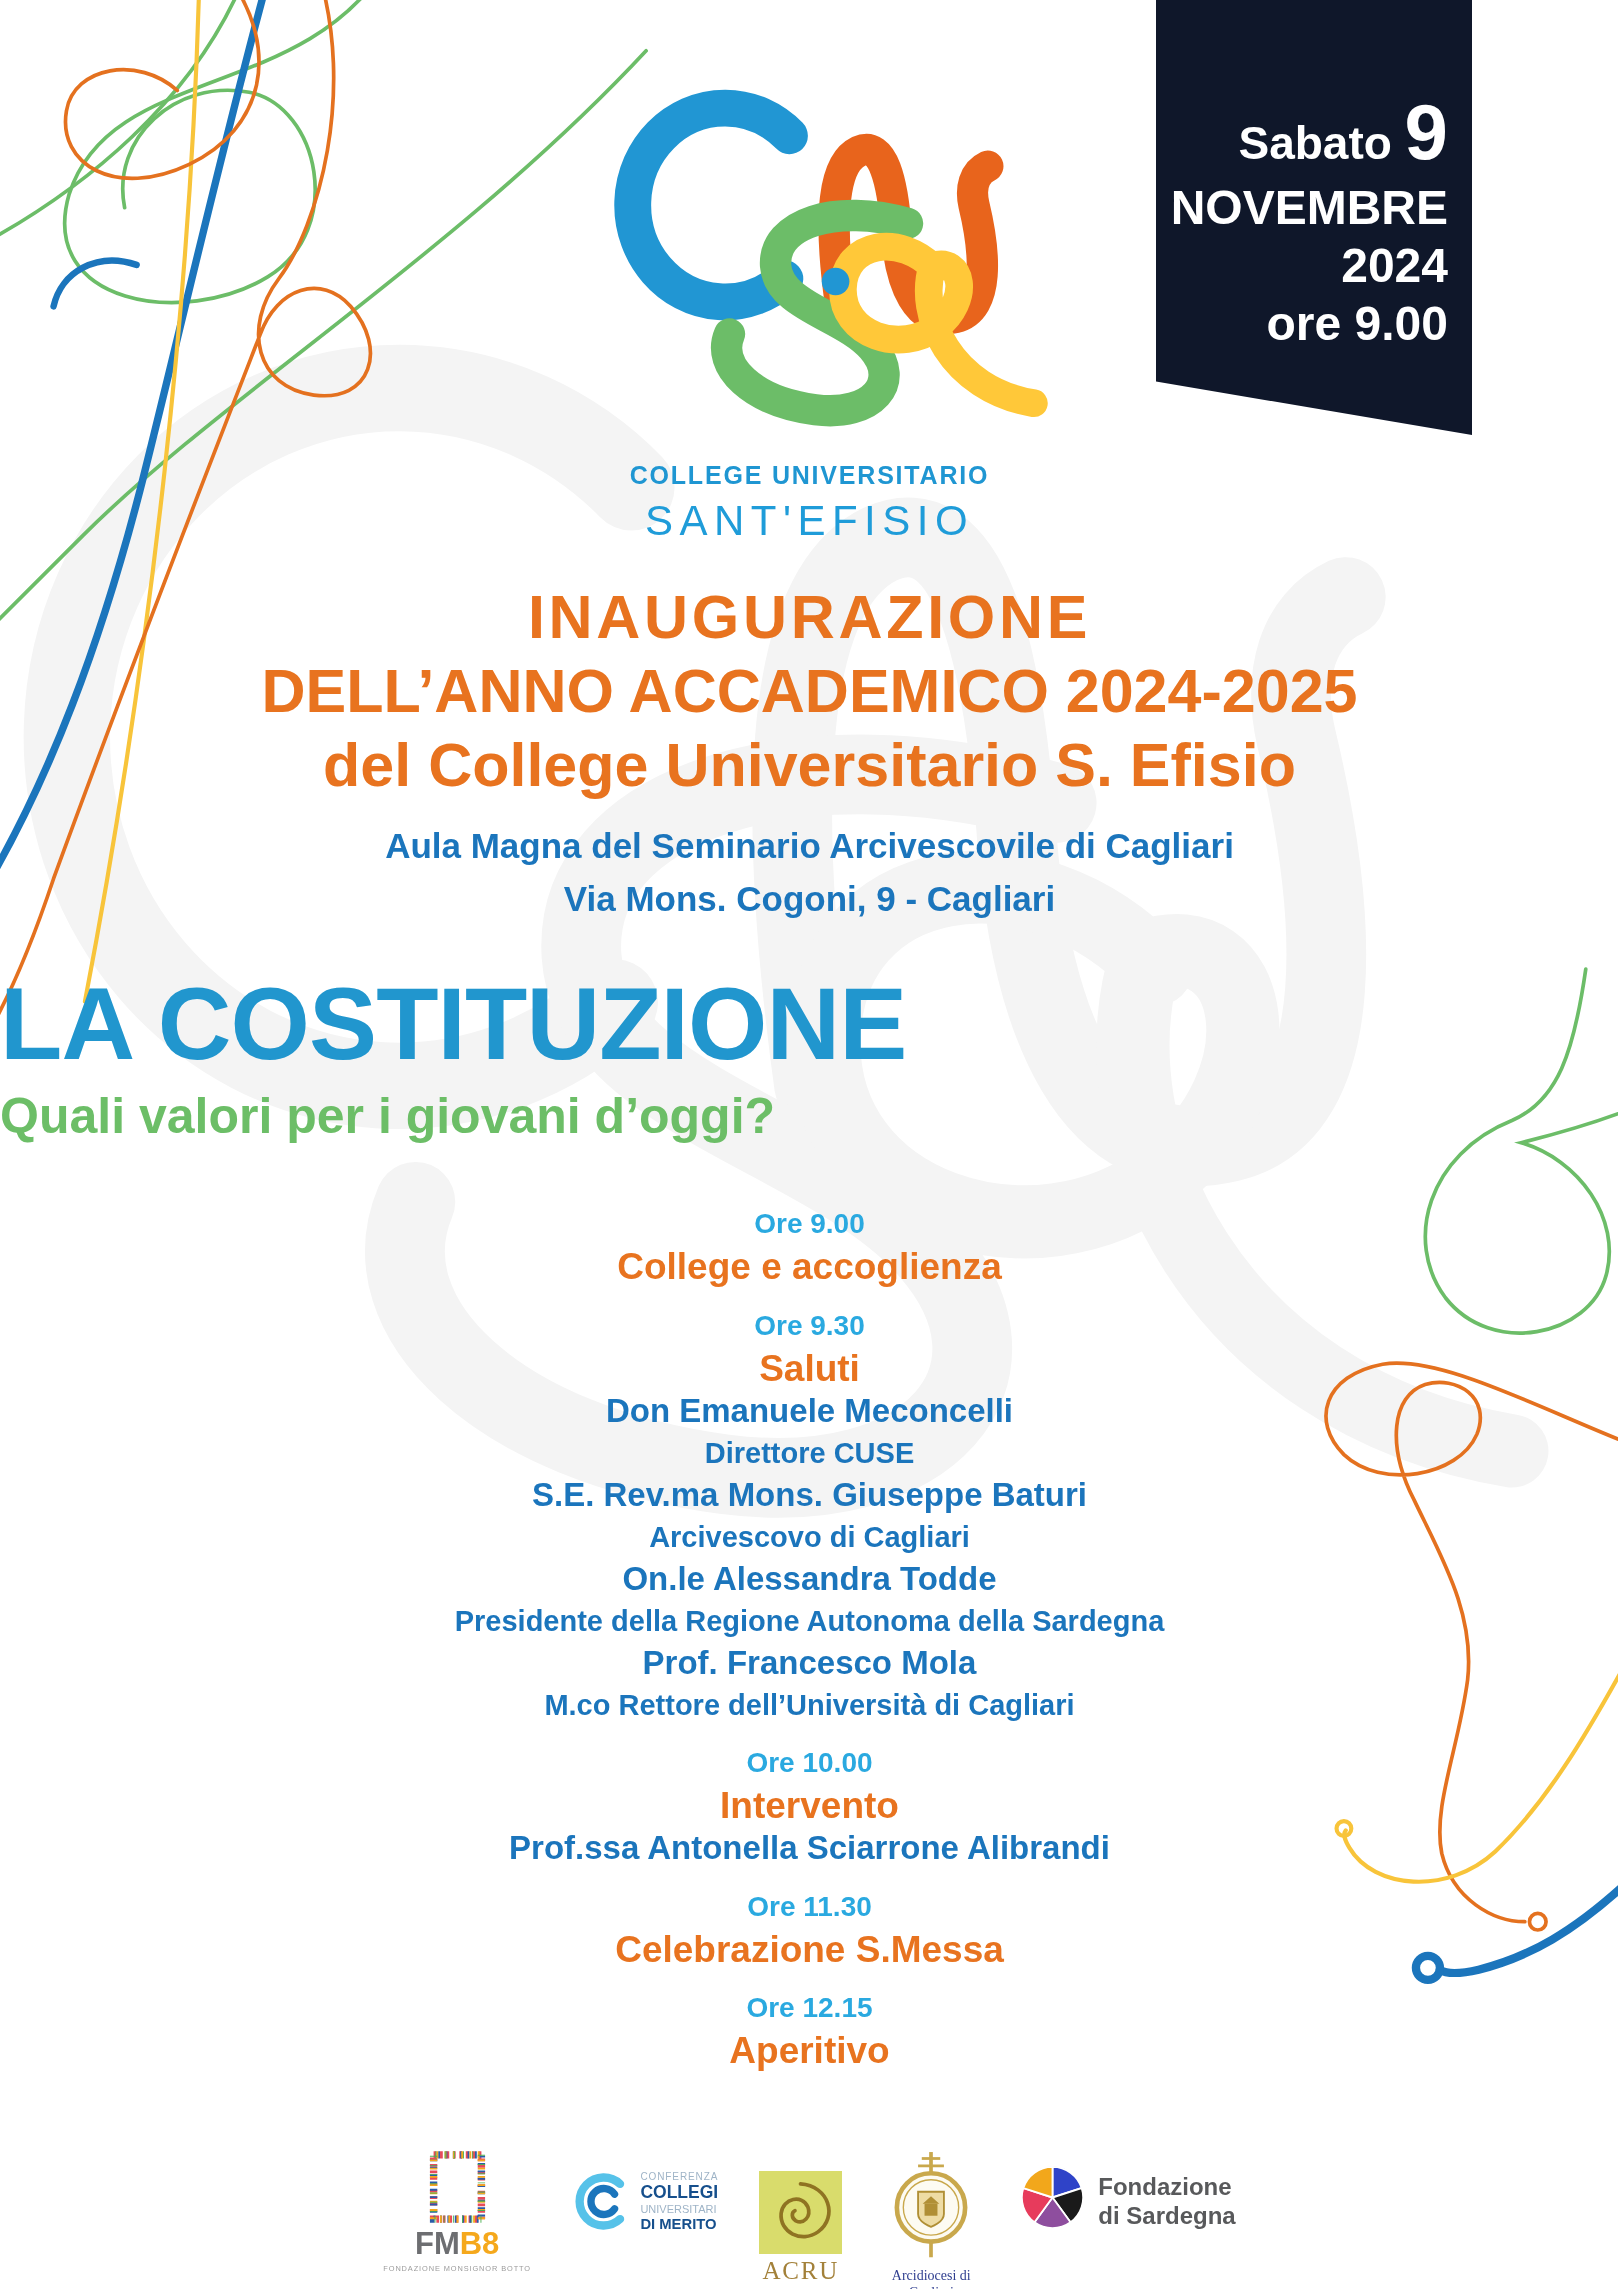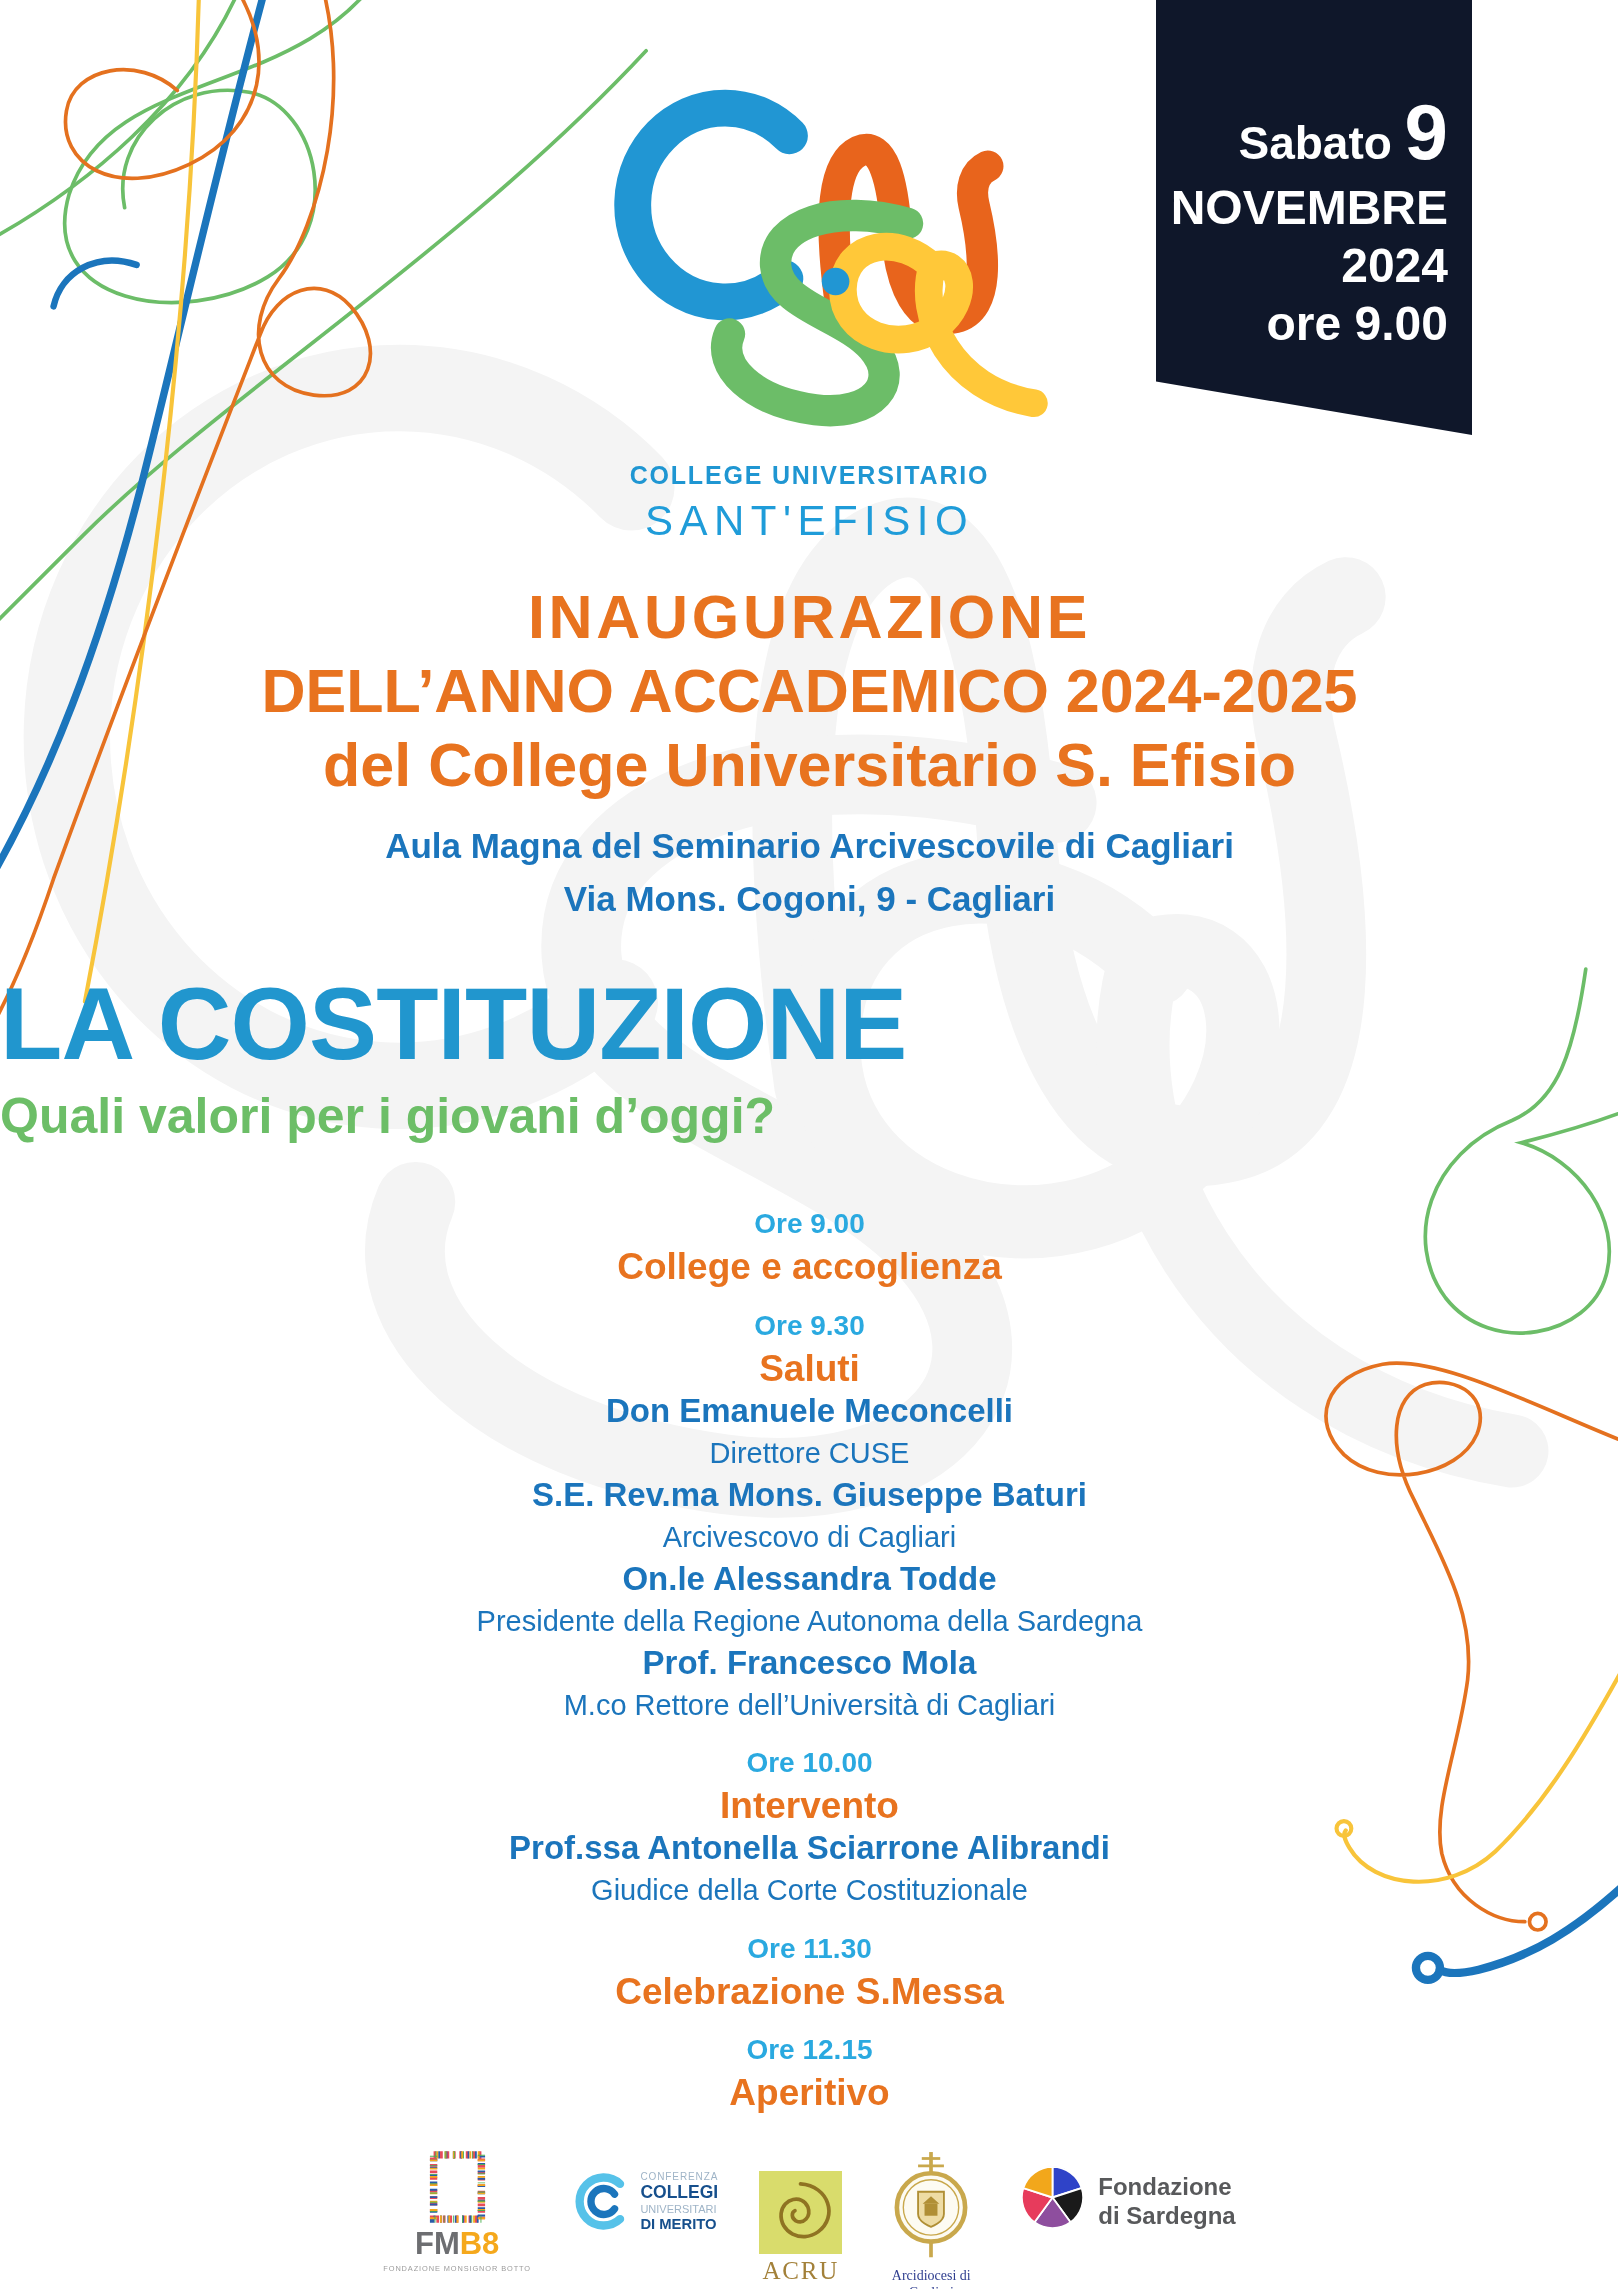--- a/index.html
+++ b/index.html
@@ -40,21 +40,21 @@
   
   .title-block{position:absolute;left:0;top:967px;width:100%;z-index:2;}
   .title-main{color:#2196CE;font-size:102px;font-weight:bold;line-height:115px;letter-spacing:-0.9px;}
   .title-sub{color:#6CBE67;font-size:50px;font-weight:bold;line-height:57px;margin-top:5.5px;}
   
   .schedule{position:absolute;left:0;top:1203px;width:100%;text-align:center;z-index:2;}
   .sched-item{margin:0 0 16.6px 0;}
   .s-time{color:#2AA9E0;font-size:28px;font-weight:600;line-height:42px;}
   .s-title{color:#E8731F;font-size:37px;font-weight:bold;line-height:43px;}
   .p-name{color:#1B75BC;font-size:33px;font-weight:bold;line-height:42px;}
-  .p-role{color:#1B75BC;font-size:29px;font-weight:400;line-height:42px;}
+  .p-role{color:#1B75BC;font-size:29px;font-weight:700;line-height:42px;}
   
   .footer{
     position:absolute;left:0;top:2150px;width:100%;z-index:2;
     display:flex;justify-content:center;align-items:flex-start;gap:41px;
   }
   .flogo{display:flex;flex-direction:column;align-items:center;}
   .fmb8-name{font-size:31px;font-weight:600;color:#6D6E71;line-height:35px;margin-top:1.8px;}
   .fmb8-name .b8{color:#F5A81C;}
   .fmb8-sub{font-size:7.4px;color:#9B9B9B;letter-spacing:0.9px;margin-top:2.8px;white-space:nowrap;}
   .ccum{flex-direction:row;align-items:center;gap:7.4px;margin-top:20px;}
@@ -172,21 +172,20 @@
   </div>
 </div>
   </section>
 
   <section class="sched-item">
     <div class="s-time">Ore 10.00</div>
     <div class="s-title">Intervento</div>
     <div class="people">
   <div class="person">
     <div class="p-name">Prof.ssa Antonella Sciarrone Alibrandi</div>
-    <div class="p-role">Giudice della Corte Costituzionale</div>
   </div>
 </div>
   </section>
 
   <section class="sched-item">
     <div class="s-time">Ore 11.30</div>
     <div class="s-title">Celebrazione S.Messa</div>
     <div class="people"></div>
   </section>
 

